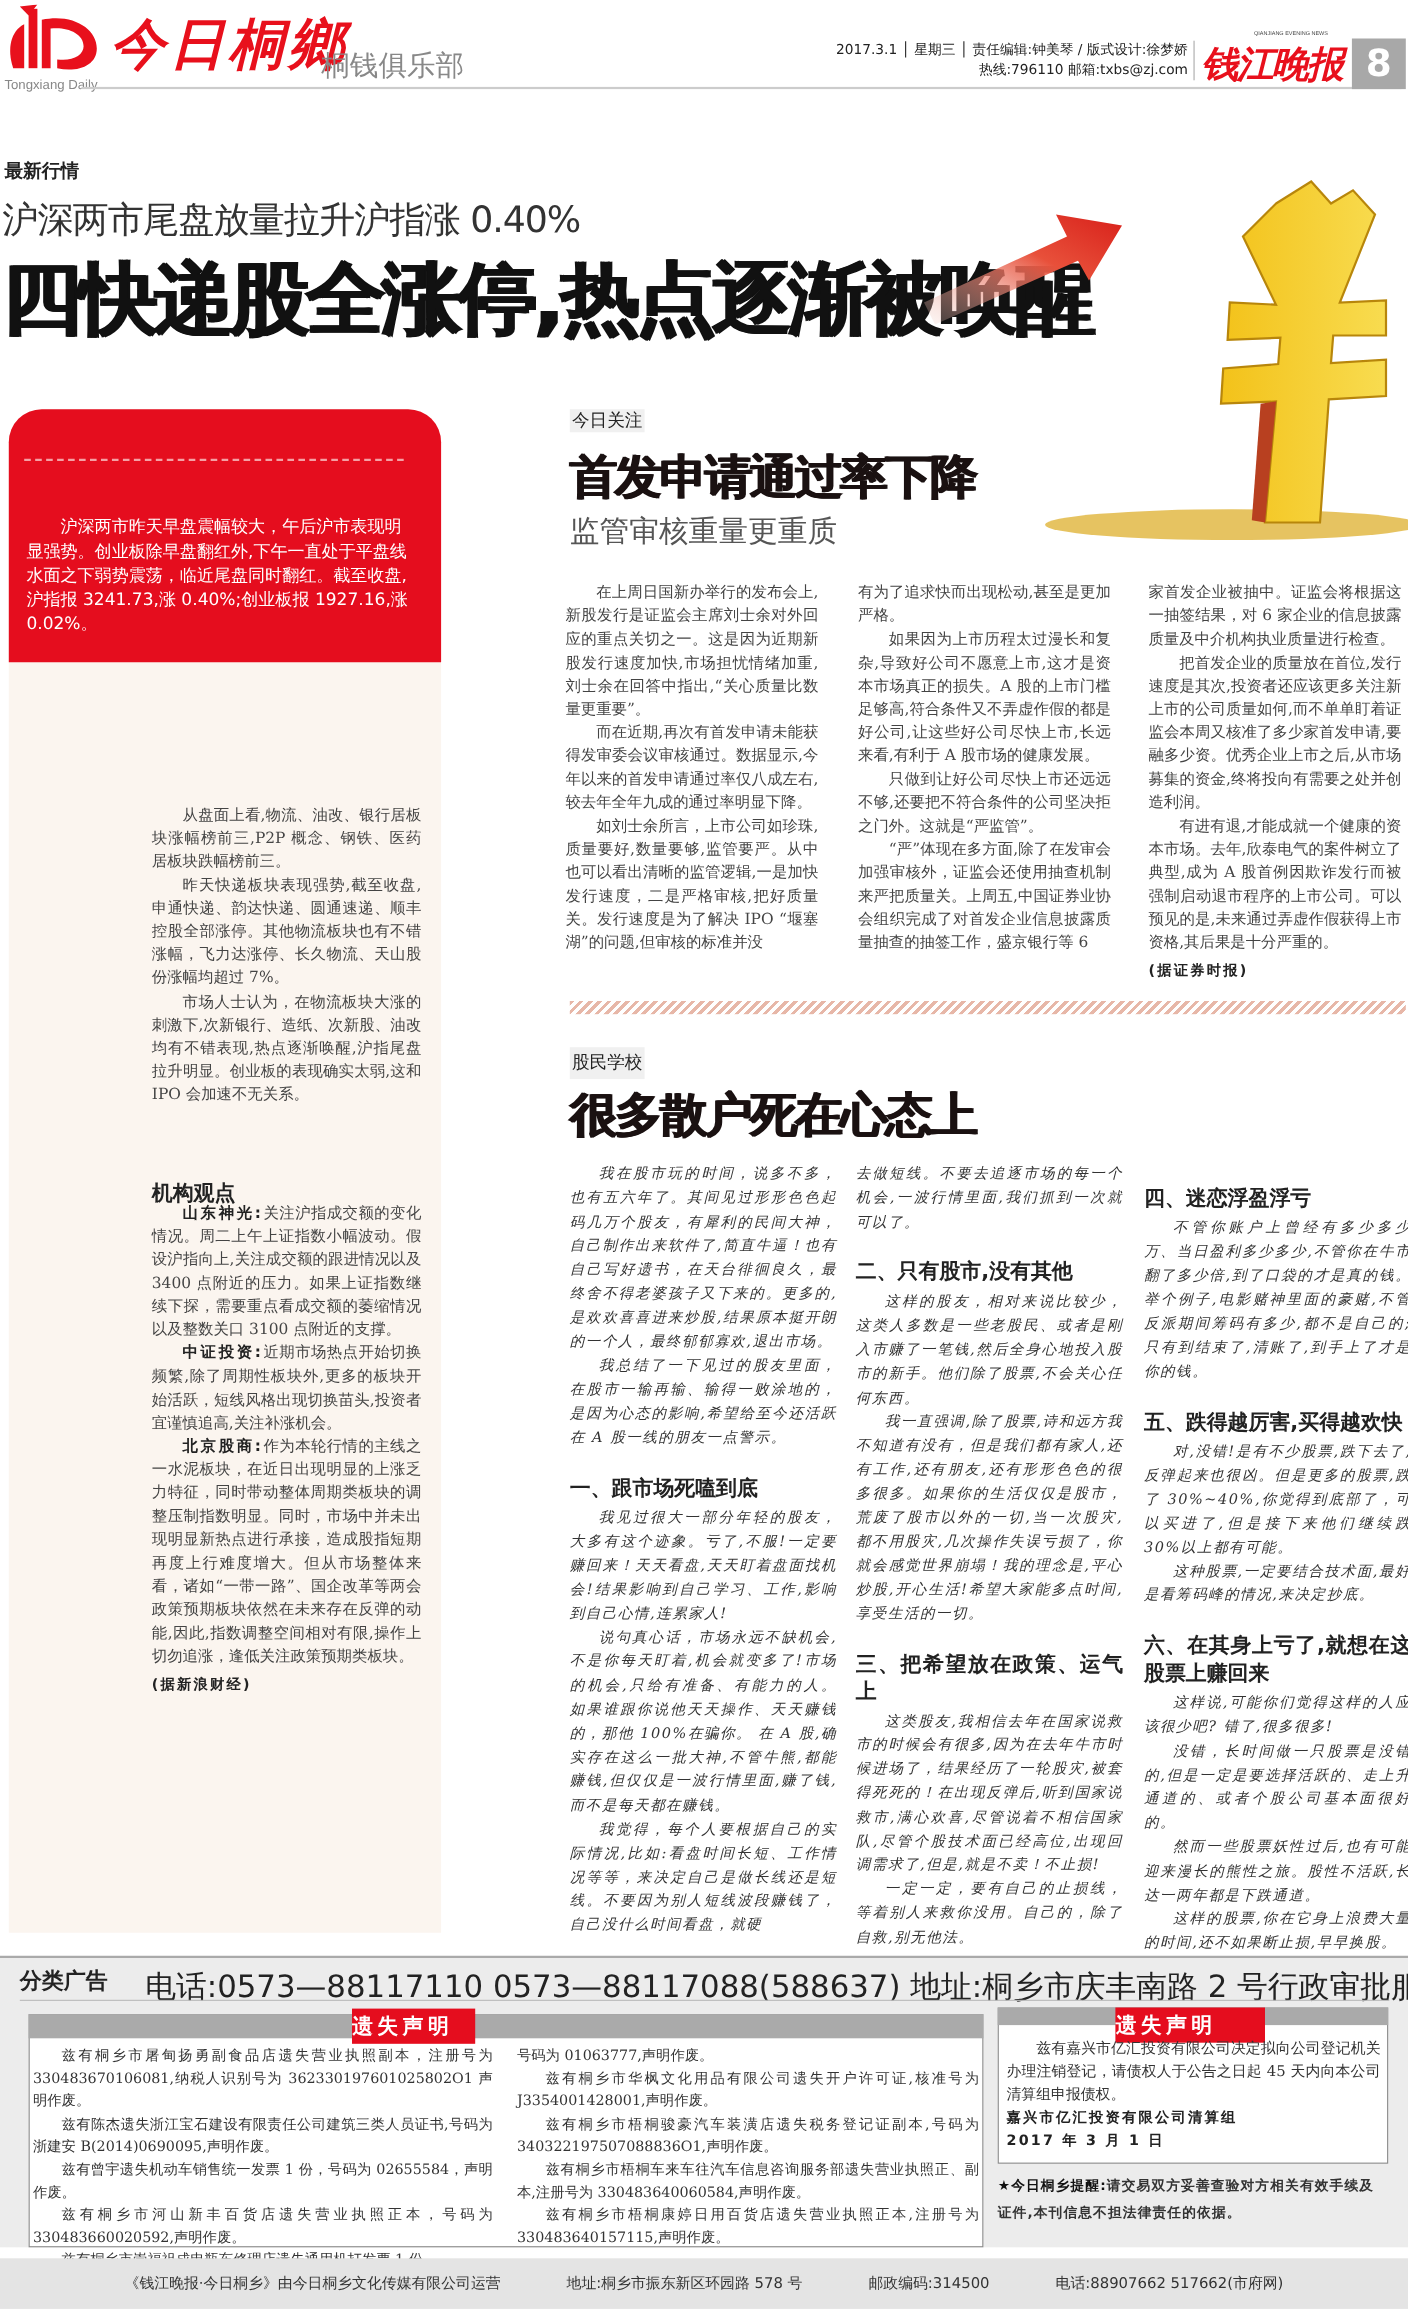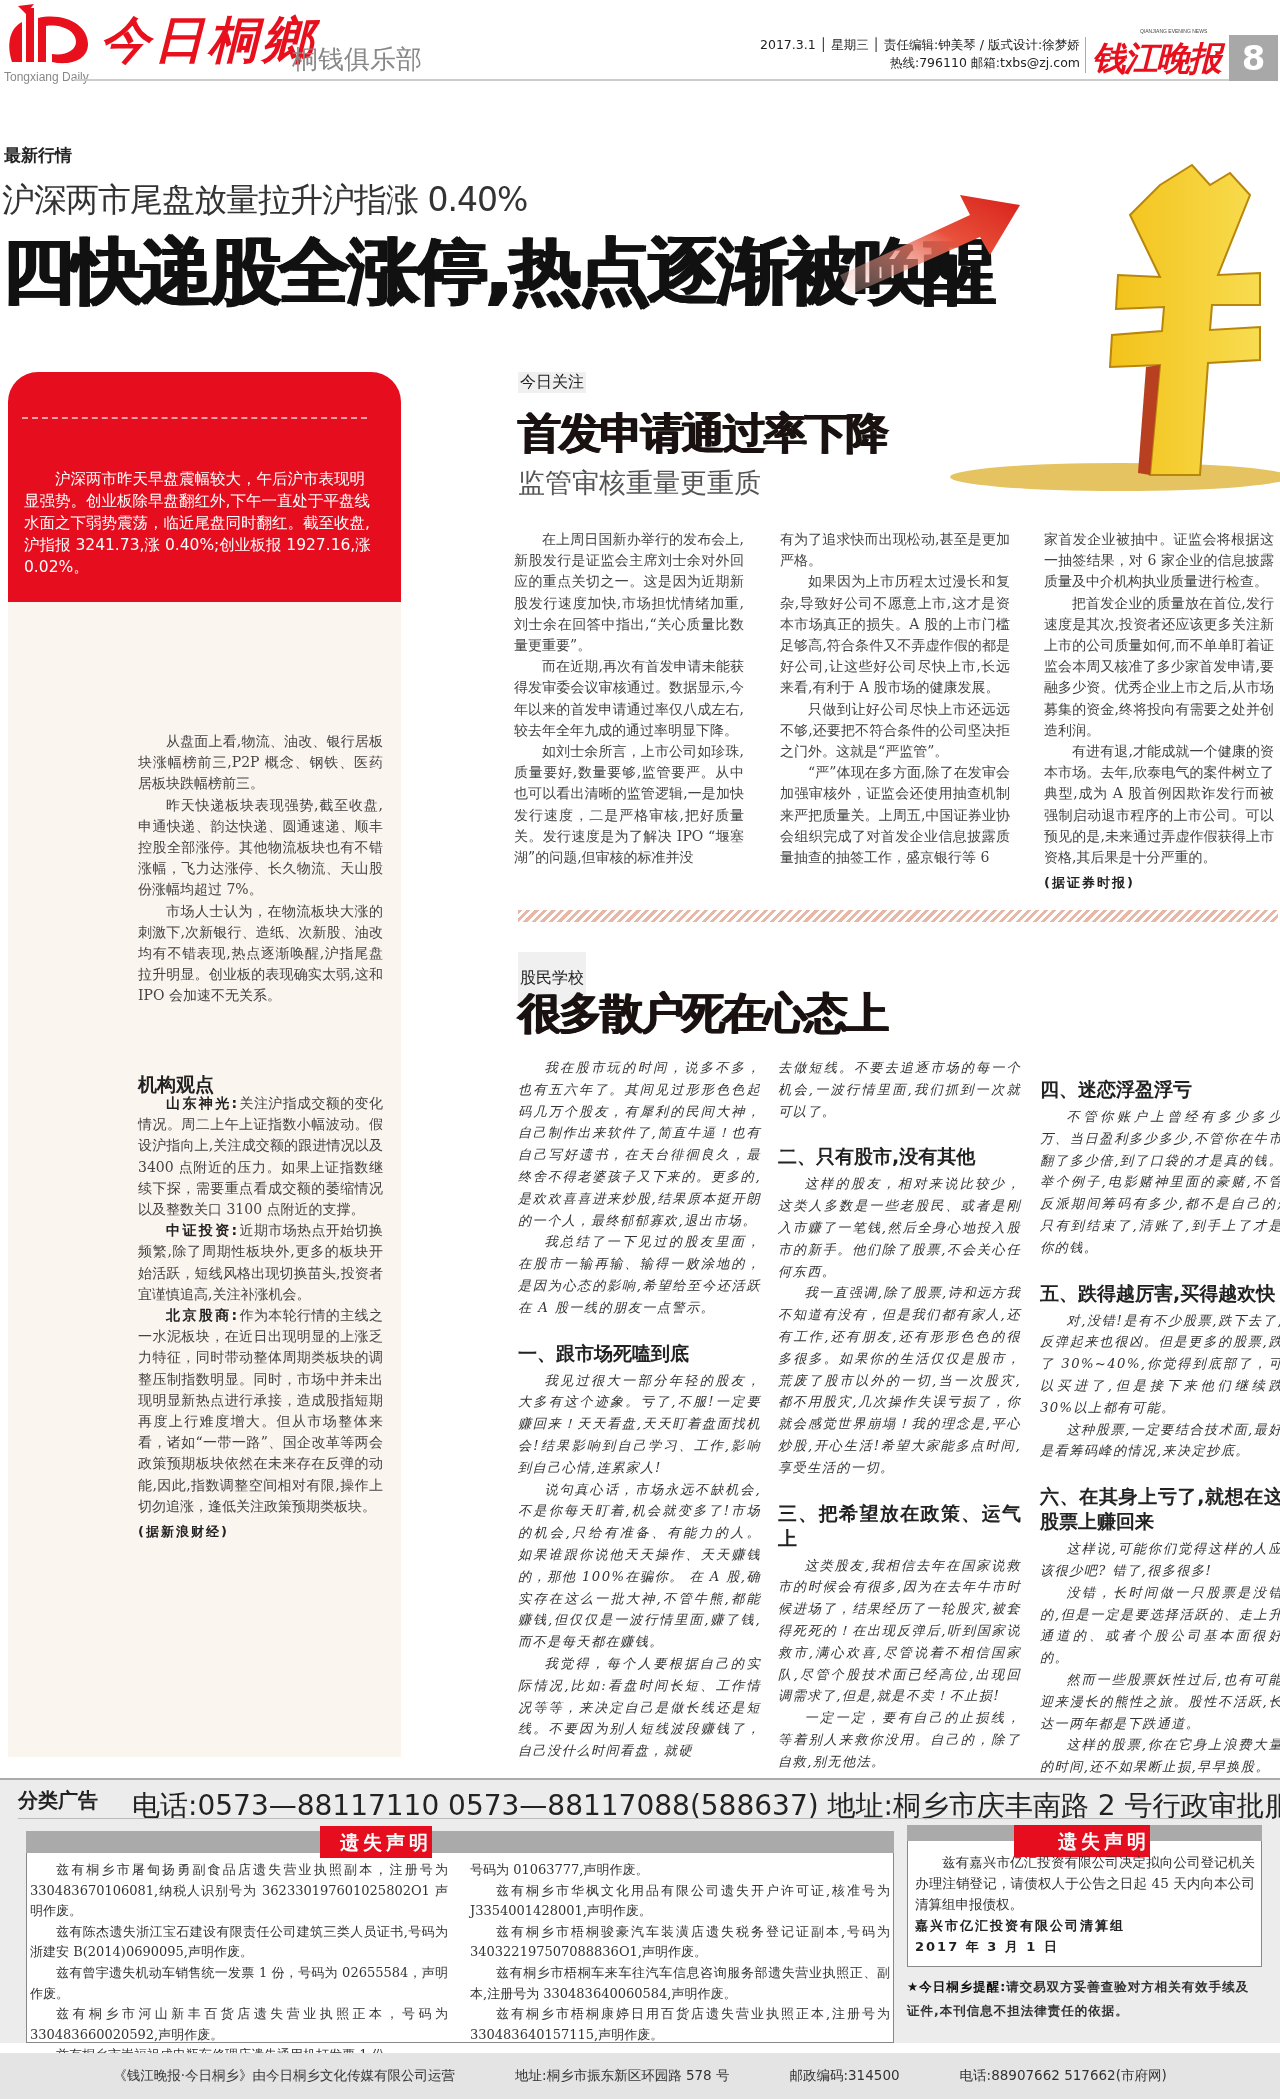--- a/index.html
+++ b/index.html
@@ -46,38 +46,38 @@
 .focus-h{left:518px;top:405px;font-size:43px;font-weight:900;color:#1a1111;font-family:"DejaVu Sans",sans-serif;letter-spacing:-2px;text-shadow:1px 0 0 #1a1111,-1px 0 0 #1a1111}
 .focus-sub{left:518px;top:465px;font-size:27px;color:#555;font-family:"DejaVu Sans",sans-serif}
 .fcol{top:529px;width:230px}
 .fc1{left:514px}
 .fc2{left:780px}
 .fc3{left:1044px}
 
 .stripe{left:518px;top:910px;width:760px;height:12px;background:repeating-linear-gradient(135deg,#e7b7a8 0 3px,#fff 3px 6px)}
 
 
-.tag2{left:518px;top:952px;font-size:16px;color:#222;font-family:"DejaVu Sans",sans-serif;background:#f0f0f0;padding:16px 2px}
+.tag2{left:518px;top:952px;font-size:16px;color:#222;font-family:"DejaVu Sans",sans-serif;background:#f0f0f0;padding:4px 2px}
 .school-h{left:518px;top:985px;font-size:43px;font-weight:900;color:#1a1111;font-family:"DejaVu Sans",sans-serif;letter-spacing:-2px;text-shadow:1px 0 0 #1a1111,-1px 0 0 #1a1111}
 .scol{top:1057px;width:243px}
 .sc1{left:518px}
 .sc2{left:778px}
 .sc3{left:1040px}
 .kai{font-size:13.2px;line-height:21.8px;color:#333;letter-spacing:1.4px;font-style:italic;text-align:justify}
 .kai p{text-indent:2em}
 .sec-h{font-family:"DejaVu Sans",sans-serif;font-weight:bold;font-style:normal;color:#222;font-size:19px;line-height:25px;letter-spacing:0;margin:22px 0 4px 0}
 
 
 .ad-wrap{left:0;top:1778px;width:1280px;height:265px;background:#ececec;border-top:2px solid #aaa}
 .ad-title{left:18px;top:1787px;font-size:20px;font-weight:900;color:#222;font-family:"DejaVu Sans",sans-serif}
 .ad-phone{left:132px;top:1787px;font-size:28px;color:#222;font-family:"DejaVu Sans",sans-serif;white-space:nowrap}
 .ad-line{left:18px;top:1818px;width:1245px;height:1px;background:#bbb}
 .adbox1{left:26px;top:1831px;width:868px;height:212px;background:#fff;border:1px solid #888}
 .adbar1{left:26px;top:1831px;width:868px;height:22px;background:#aaa}
-.adlabel{height:32px;background:#e50d1e;color:#fff;font-size:19px;font-weight:bold;text-align:right;line-height:32px;font-family:"DejaVu Sans",sans-serif;letter-spacing:4px}
+.adlabel{height:32px;background:#e50d1e;color:#fff;font-size:19px;font-weight:bold;text-align:left;line-height:32px;font-family:"DejaVu Sans",sans-serif;letter-spacing:4px}
 .adl1{left:320px;top:1826px;width:112px}
 .adtxt{font-size:13px;line-height:20.6px;color:#333;text-align:justify}
 .adtxt p{text-indent:2em}
 .adc1{left:30px;top:1860px;width:418px}
 .adc2{left:470px;top:1860px;width:420px}
 .adbox2{left:907px;top:1825px;width:355px;height:142px;background:#fff;border:1px solid #888}
 .adbar2{left:907px;top:1825px;width:355px;height:16px;background:#aaa}
 .adl2{left:1014px;top:1825px;width:136px}
 .adc3{left:915px;top:1852px;width:340px;font-size:13.5px;line-height:21px}
 .adsig{font-weight:bold;font-family:"DejaVu Sans",sans-serif;color:#222;text-indent:0!important;letter-spacing:2px;font-size:13px}

